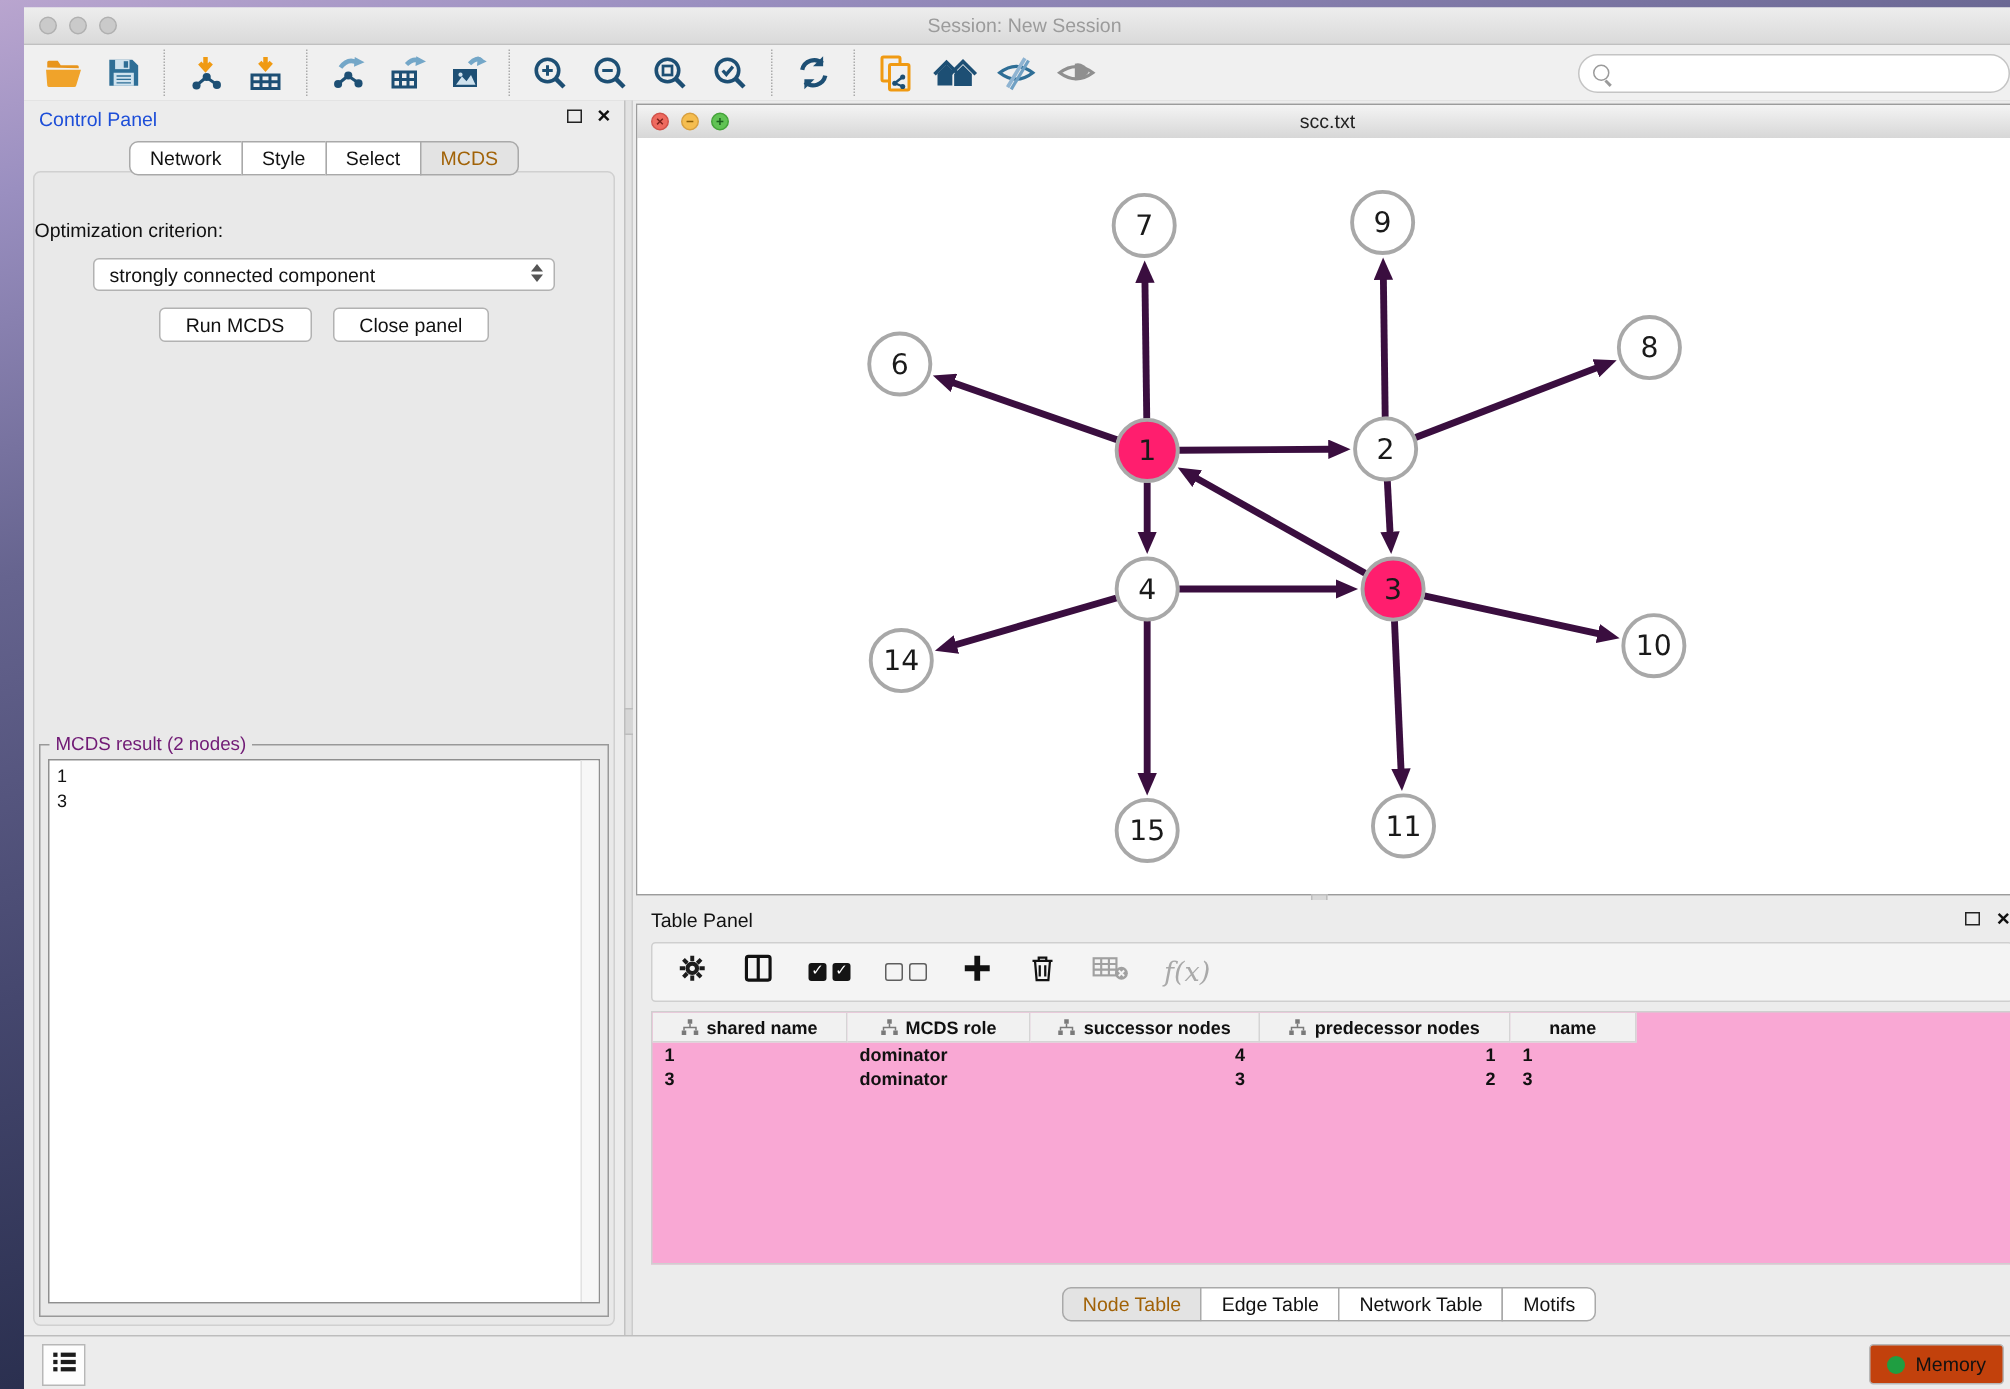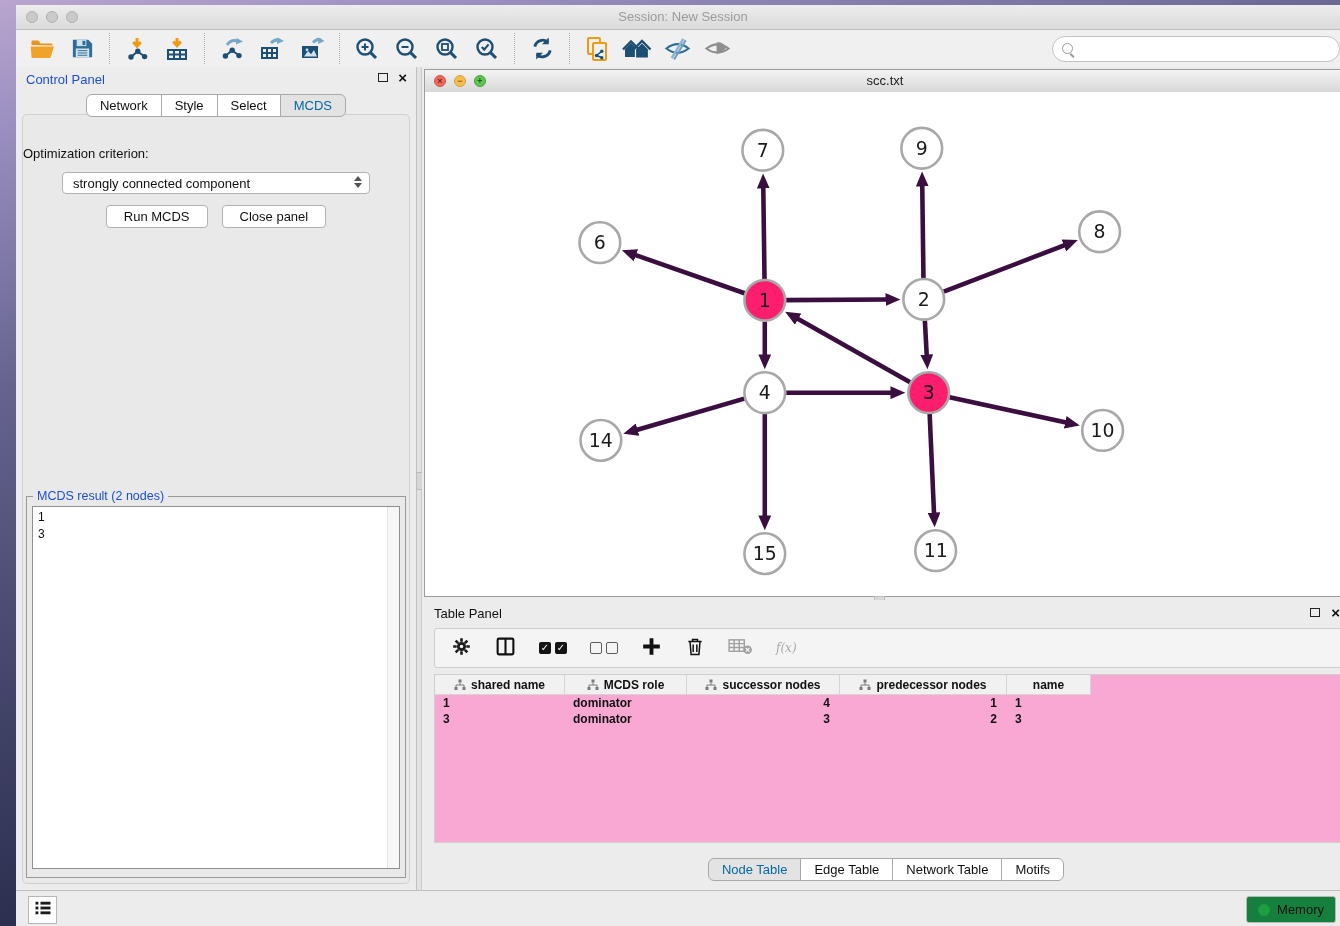--- a/index.html
+++ b/index.html
@@ -36,31 +36,31 @@
   
   .cp-header{height:24px;position:relative;}
   .cp-title{position:absolute;left:10px;top:5px;font-size:13px;color:#1d4ed8;}
   .panel-float{position:absolute;top:6px;width:10px;height:9px;border:1.5px solid #222;box-sizing:border-box;}
   .panel-close{position:absolute;top:2px;font-size:15px;font-weight:bold;color:#111;line-height:18px;}
   .cp-header .panel-float{right:28px}.cp-header .panel-close{right:9px}
   .tabs-row{display:flex;justify-content:center;position:relative;z-index:2;margin-top:3px;}
   .tab{padding:3px 13px;font-size:13px;background:#fff;border:1px solid #a9a9a9;margin-left:-1px;color:#111;}
   .tab.first{border-radius:6px 0 0 6px;margin-left:0;}
   .tab.last{border-radius:0 6px 6px 0;}
-  .tab.selected{background:#e3e3e3;color:#0369a1;}
+  .tab.selected{background:#e3e3e3;color:#a16207;}
   .cp-body{position:absolute;left:6px;right:6px;top:47px;bottom:6px;background:#e9e9e9;border:1px solid #d0d0d0;border-radius:5px;}
   .opt-label{margin-top:31px;font-size:13px;color:#111;}
   .dropdown{margin:11px auto 0;width:308px;height:22px;background:#fff;border:1px solid #b2b2b2;border-radius:4px;position:relative;font-size:13px;line-height:22px;padding-left:10px;box-sizing:border-box;color:#111;}
   .stepper{position:absolute;right:7px;top:3px;display:flex;flex-direction:column;gap:2px;}
   .arr-up{width:0;height:0;border-left:4px solid transparent;border-right:4px solid transparent;border-bottom:5px solid #555;}
   .arr-dn{width:0;height:0;border-left:4px solid transparent;border-right:4px solid transparent;border-top:5px solid #555;}
   .cp-buttons{display:flex;justify-content:center;gap:14px;margin-top:11px;}
   .btn{height:23px;padding:0 17px;background:#fff;border:1px solid #b2b2b2;border-radius:4px;font-size:13px;color:#111;display:flex;align-items:center;font-family:"Liberation Sans",sans-serif;}
   .result-fieldset{position:absolute;left:10px;right:10px;top:429px;bottom:12px;border:1px solid #999;background:#e9e9e9;}
-  .result-legend{position:absolute;left:6px;top:-8px;background:#e9e9e9;padding:0 4px;font-size:12.5px;color:#1d4ed8;}
+  .result-legend{position:absolute;left:6px;top:-8px;background:#e9e9e9;padding:0 4px;font-size:12.5px;color:#701a75;}
   .result-area{position:absolute;left:5px;right:5px;top:9px;bottom:8px;background:#fff;border:1px solid #8f8f8f;font-size:12px;line-height:17px;padding:2px 5px;color:#111;}
   .result-scroll{position:absolute;right:0;top:0;bottom:0;width:11px;background:#f7f7f7;border-left:1px solid #e2e2e2;}
 
   
   .net-window{position:absolute;left:2px;top:2px;right:4px;height:528px;border:1px solid #9c9c9c;background:#fff;box-sizing:border-box;}
   .net-titlebar{height:22px;background:linear-gradient(#f4f4f4,#d7d7d7);border-bottom:1px solid #b3b3b3;position:relative;}
   .net-title{text-align:center;line-height:22px;font-size:13px;color:#222;}
   .ntl{position:absolute;top:5px;width:12px;height:12px;border-radius:50%;box-sizing:border-box;font-size:9px;line-height:11px;text-align:center;font-weight:bold;}
   .ntl-close{left:9px;background:#ee6a5f;border:1px solid #d0524a;color:#7c201a;}
   .ntl-min{left:29px;background:#f5bd4f;border:1px solid #d8a040;color:#8a5d07;}
@@ -72,32 +72,32 @@
   
   .table-panel{position:absolute;left:0;right:0;top:533px;bottom:0;background:#ececec;}
   .tp-header{height:26px;position:relative;}
   .tp-title{position:absolute;left:12px;top:6px;font-size:13px;color:#111;}
   .tp-header .panel-float{right:30px;top:8px}.tp-header .panel-close{right:10px;top:4px}
   .tp-toolbar{position:absolute;left:12px;right:8px;top:28px;height:40px;background:#f4f4f4;border:1px solid #cfcfcf;border-radius:3px;display:flex;align-items:center;gap:23px;padding:0 16px;box-sizing:border-box;}
   .cbx-pair{display:flex;gap:4px;}
   .cbx{width:12px;height:12px;border-radius:2px;box-sizing:border-box;}
   .cbx.checked{background:#141414;color:#fff;font-size:10px;line-height:12px;text-align:center;}
   .cbx.un{border:1.5px solid #5e5e5e;background:#f4f4f4;}
-  .fx{font-family:"DejaVu Serif",serif;font-style:italic;font-size:12px;color:#a9a9a9;}
+  .fx{font-family:"DejaVu Serif",serif;font-style:italic;font-size:18px;color:#a9a9a9;}
   .tp-table{position:absolute;left:12px;right:8px;top:74px;bottom:47px;background:#f9a8d4;border:1px solid #cfcfcf;overflow:hidden;box-sizing:border-box;font-weight:bold;}
   .thead{display:flex;height:20px;}
   .th{background:#f1f1f1;border-right:1px solid #d5d5d5;border-bottom:1px solid #d5d5d5;display:flex;align-items:center;justify-content:center;gap:5px;font-size:12px;color:#111;box-sizing:border-box;}
   .sort{flex:0 0 auto}
   .c0{width:130px}.c1{width:122px}.c2{width:153px}.c3{width:167px}.c4{width:84px}
   .trow{display:flex;height:16px;font-size:12px;color:#111;}
   .tcell{box-sizing:border-box;padding:1px 10px 0 8px;overflow:hidden;white-space:nowrap;}
   .tp-tabs{position:absolute;left:0;right:0;bottom:9px;display:flex;justify-content:center;}
   .statusbar{position:absolute;left:0;right:0;bottom:0;height:36px;background:#ececec;border-top:1px solid #bdbdbd;box-sizing:border-box;}
   .sq-btn{position:absolute;left:12px;top:5px;width:27px;height:26px;background:#fdfdfd;border:1px solid #b7b7b7;display:flex;align-items:center;justify-content:center;}
-  .mem-btn{position:absolute;right:14px;top:5px;height:25px;background:#15803d;border:1px solid #b7b7b7;border-radius:3px;display:flex;align-items:center;gap:7px;padding:0 11px;font-size:13px;color:#111;}
+  .mem-btn{position:absolute;right:14px;top:5px;height:25px;background:#c2410c;border:1px solid #b7b7b7;border-radius:3px;display:flex;align-items:center;gap:7px;padding:0 11px;font-size:13px;color:#111;}
   .mem-dot{width:12px;height:12px;border-radius:50%;background:#1f9e41;}
 </style>
 </head>
 <body>
 
 <div class="app">
 
   <div class="titlebar">
     <span class="tl tl1"></span>
     <span class="tl tl2"></span>

